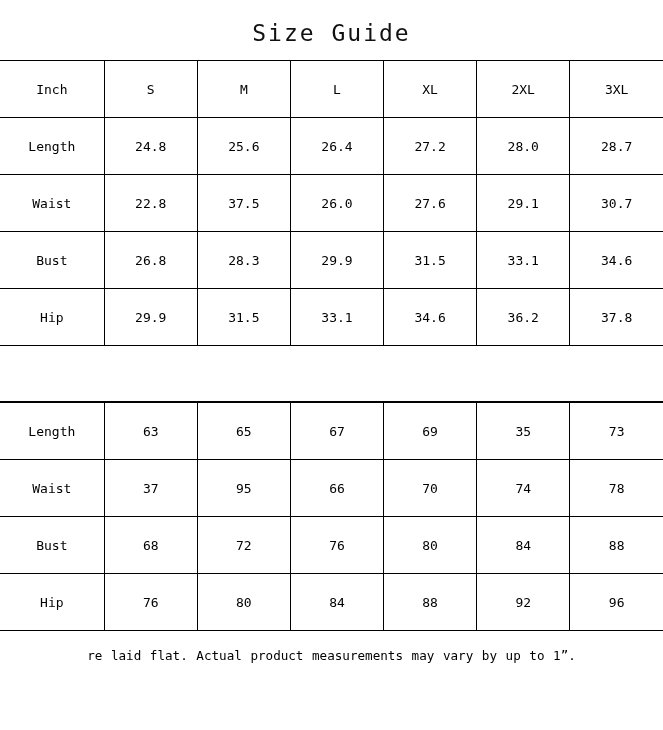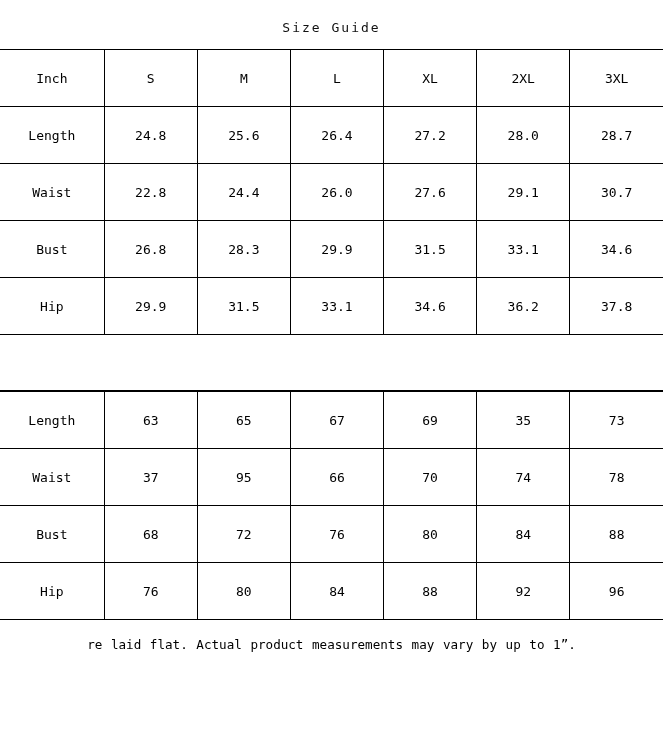--- a/index.html
+++ b/index.html
@@ -16,21 +16,21 @@
   }
   .page {
     position: relative;
     width: 663px;
     height: 730px;
     box-sizing: border-box;
   }
   .title {
     text-align: center;
     font-family: "DejaVu Sans Mono", monospace;
-    font-size: 13px;
+    font-size: 23px;
     letter-spacing: 2px;
     padding-top: 20px;
     padding-bottom: 14px;
     font-weight: 400;
     color: #111;
   }
   table.size-table {
     border-collapse: collapse;
     width: 663px;
     table-layout: fixed;
@@ -112,21 +112,21 @@
         <td>24.8</td>
         <td>25.6</td>
         <td>26.4</td>
         <td>27.2</td>
         <td>28.0</td>
         <td>28.7</td>
       </tr>
       <tr>
         <td class="row-label">Waist</td>
         <td>22.8</td>
-        <td>24.4</td>
+        <td>37.5</td>
         <td>26.0</td>
         <td>27.6</td>
         <td>29.1</td>
         <td>30.7</td>
       </tr>
       <tr>
         <td class="row-label">Bust</td>
         <td>26.8</td>
         <td>28.3</td>
         <td>29.9</td>

